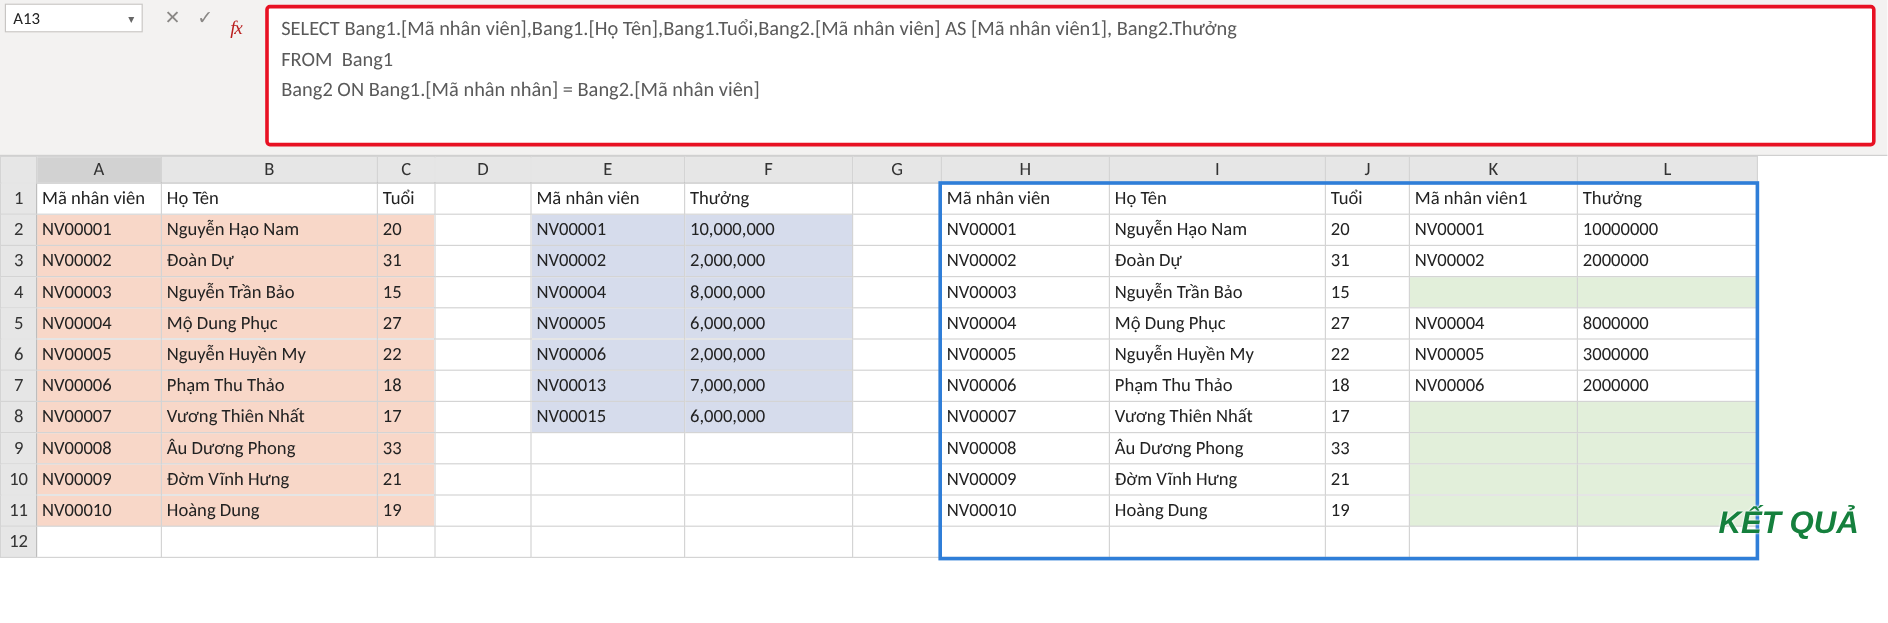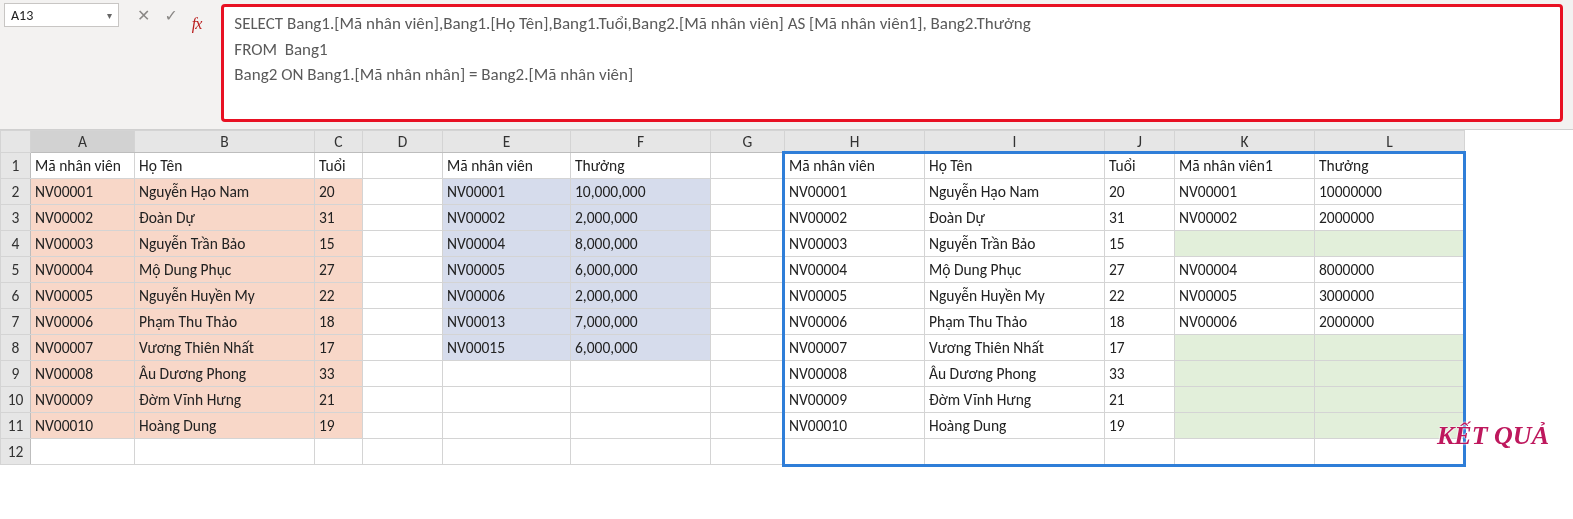--- a/index.html
+++ b/index.html
@@ -81,23 +81,23 @@
     text-shadow: 0 0 2px #fff, 0 0 2px #fff;
     font-family: "Segoe UI", Arial, sans-serif;
   }
   .result-label {
     position: absolute;
     right: 24px;
     bottom: 14px;
     font-size: 26px;
     font-weight: 800;
     font-style: italic;
-    color: #be185d;
+    color: #15803d;
     text-shadow: 0 0 2px #fff, 0 0 2px #fff;
-    font-family: Liberation Serif, serif;
+    font-family: Liberation Sans, sans-serif;
     z-index: 50;
   }
   
   .grid-wrap {
     position: relative;
     display: flex;
   }
   table.sheet {
     border-collapse: collapse;
     table-layout: fixed;

